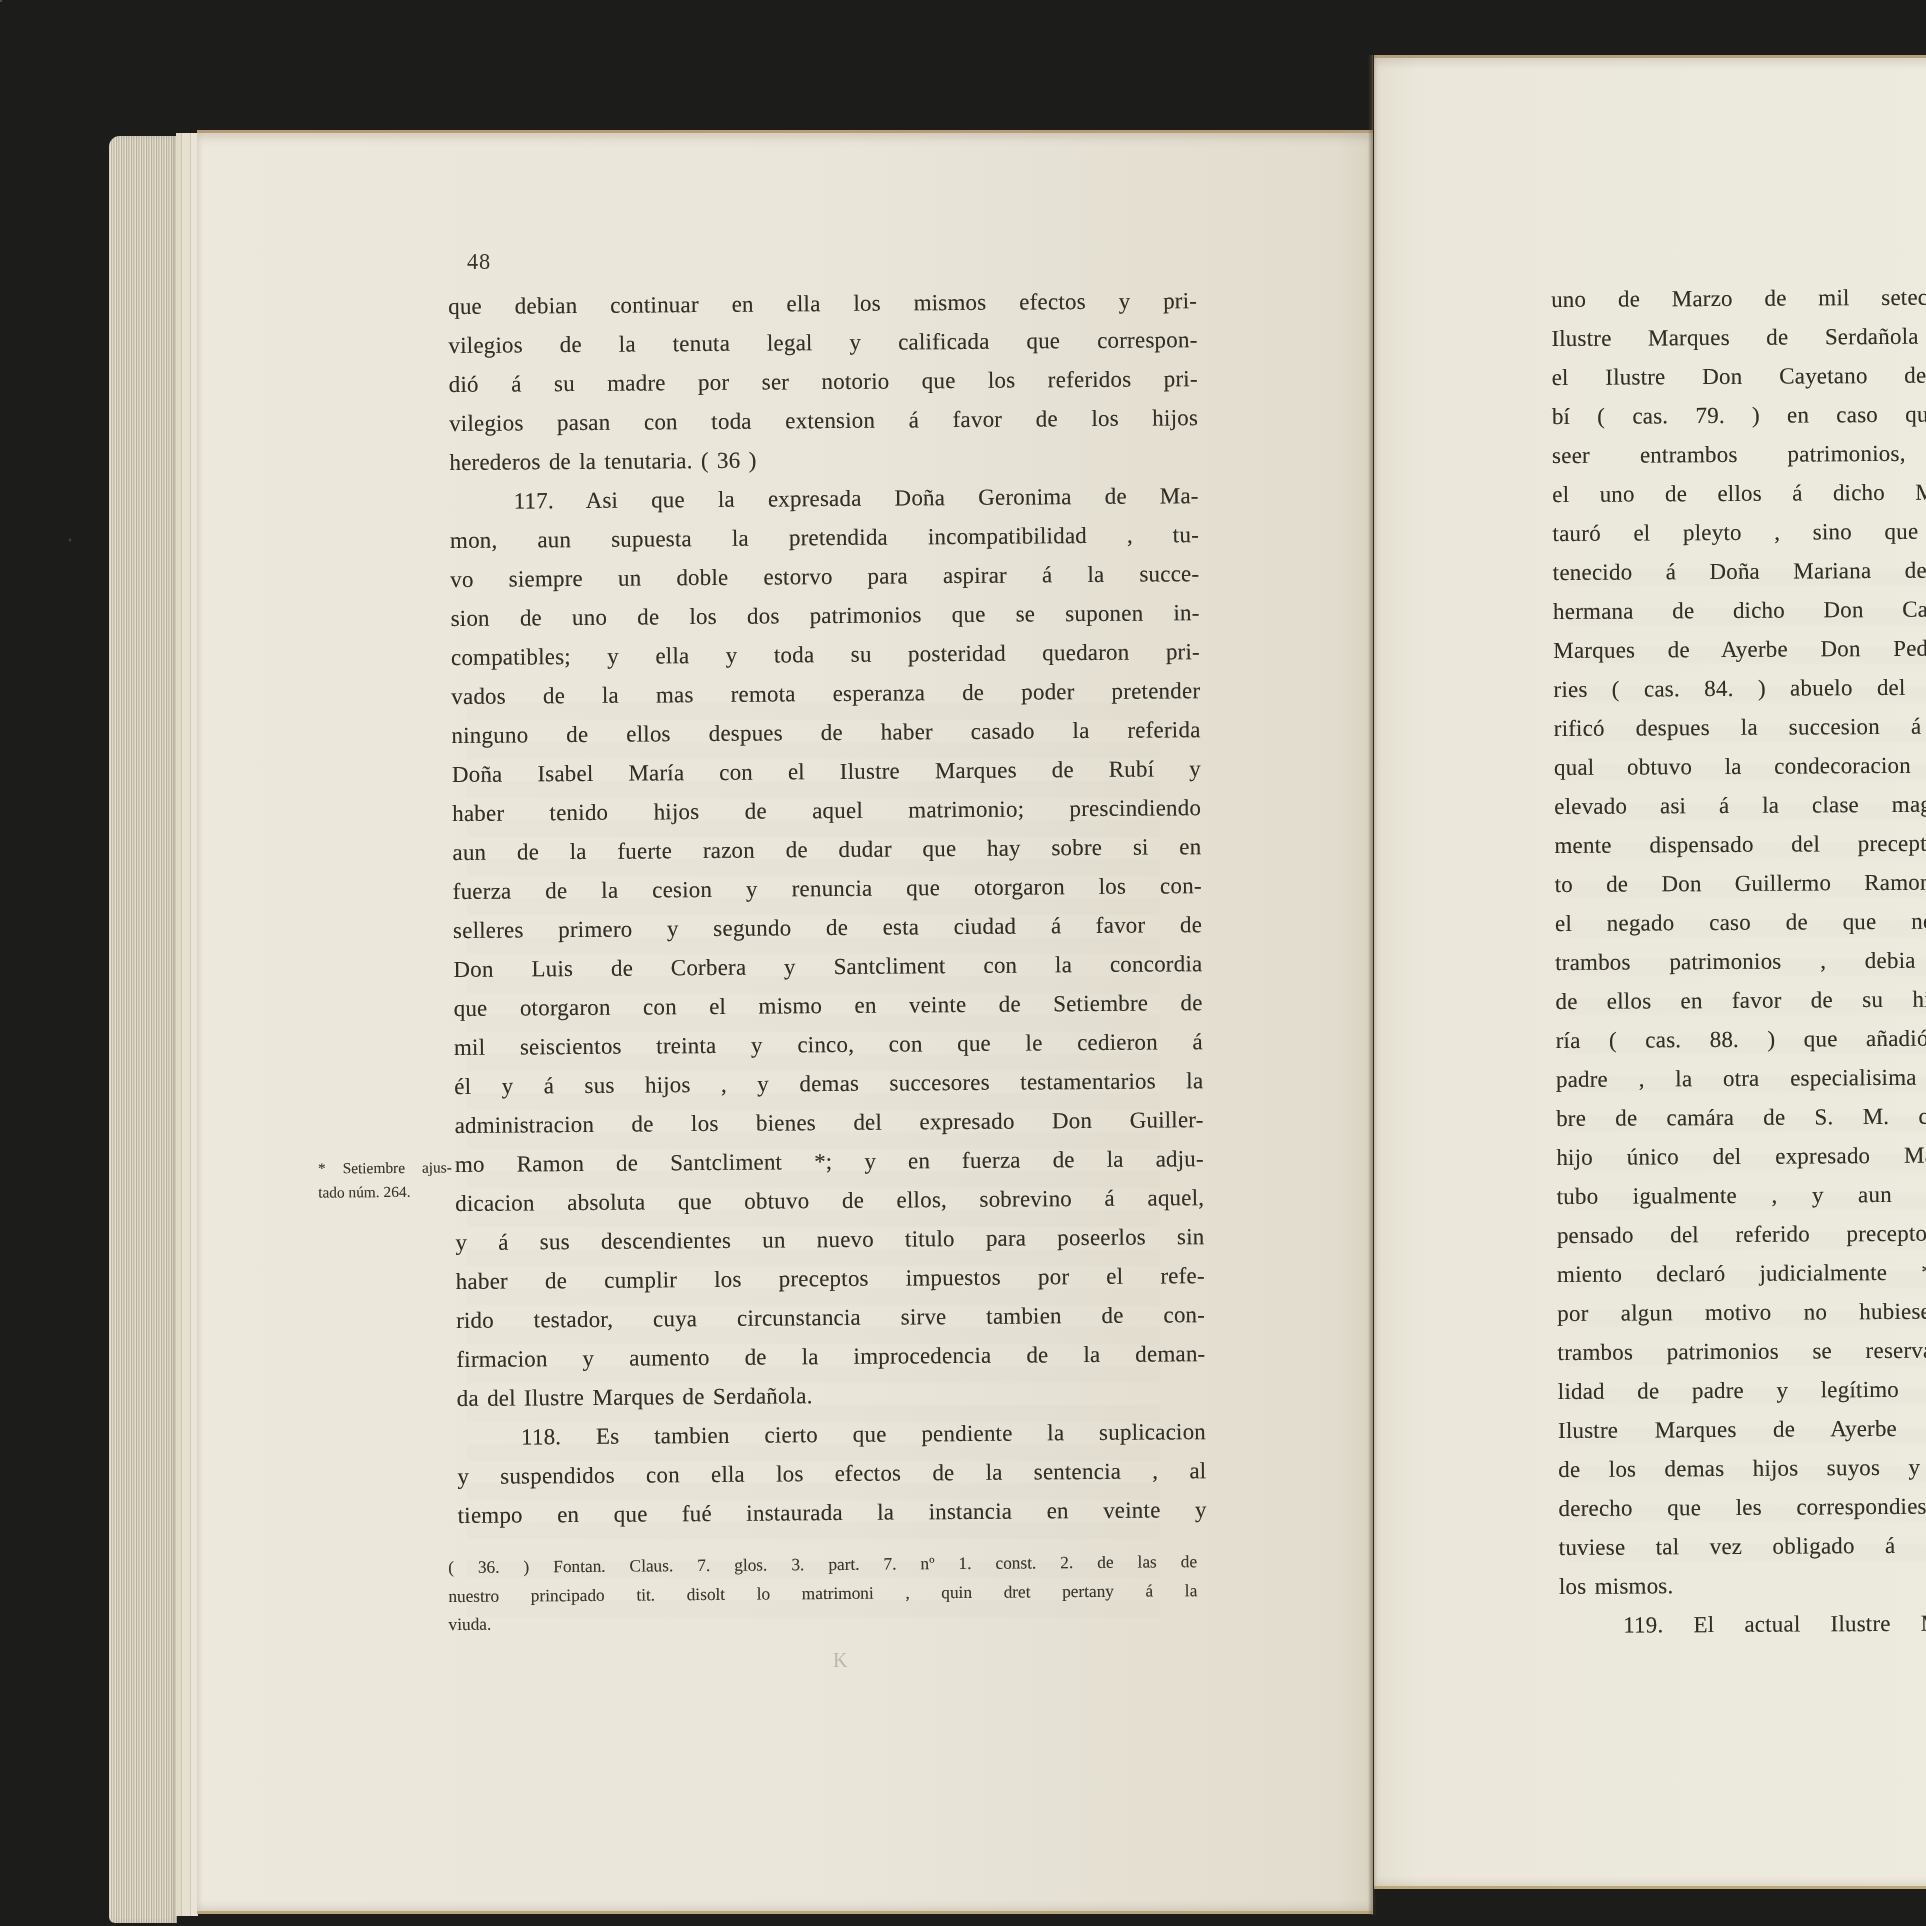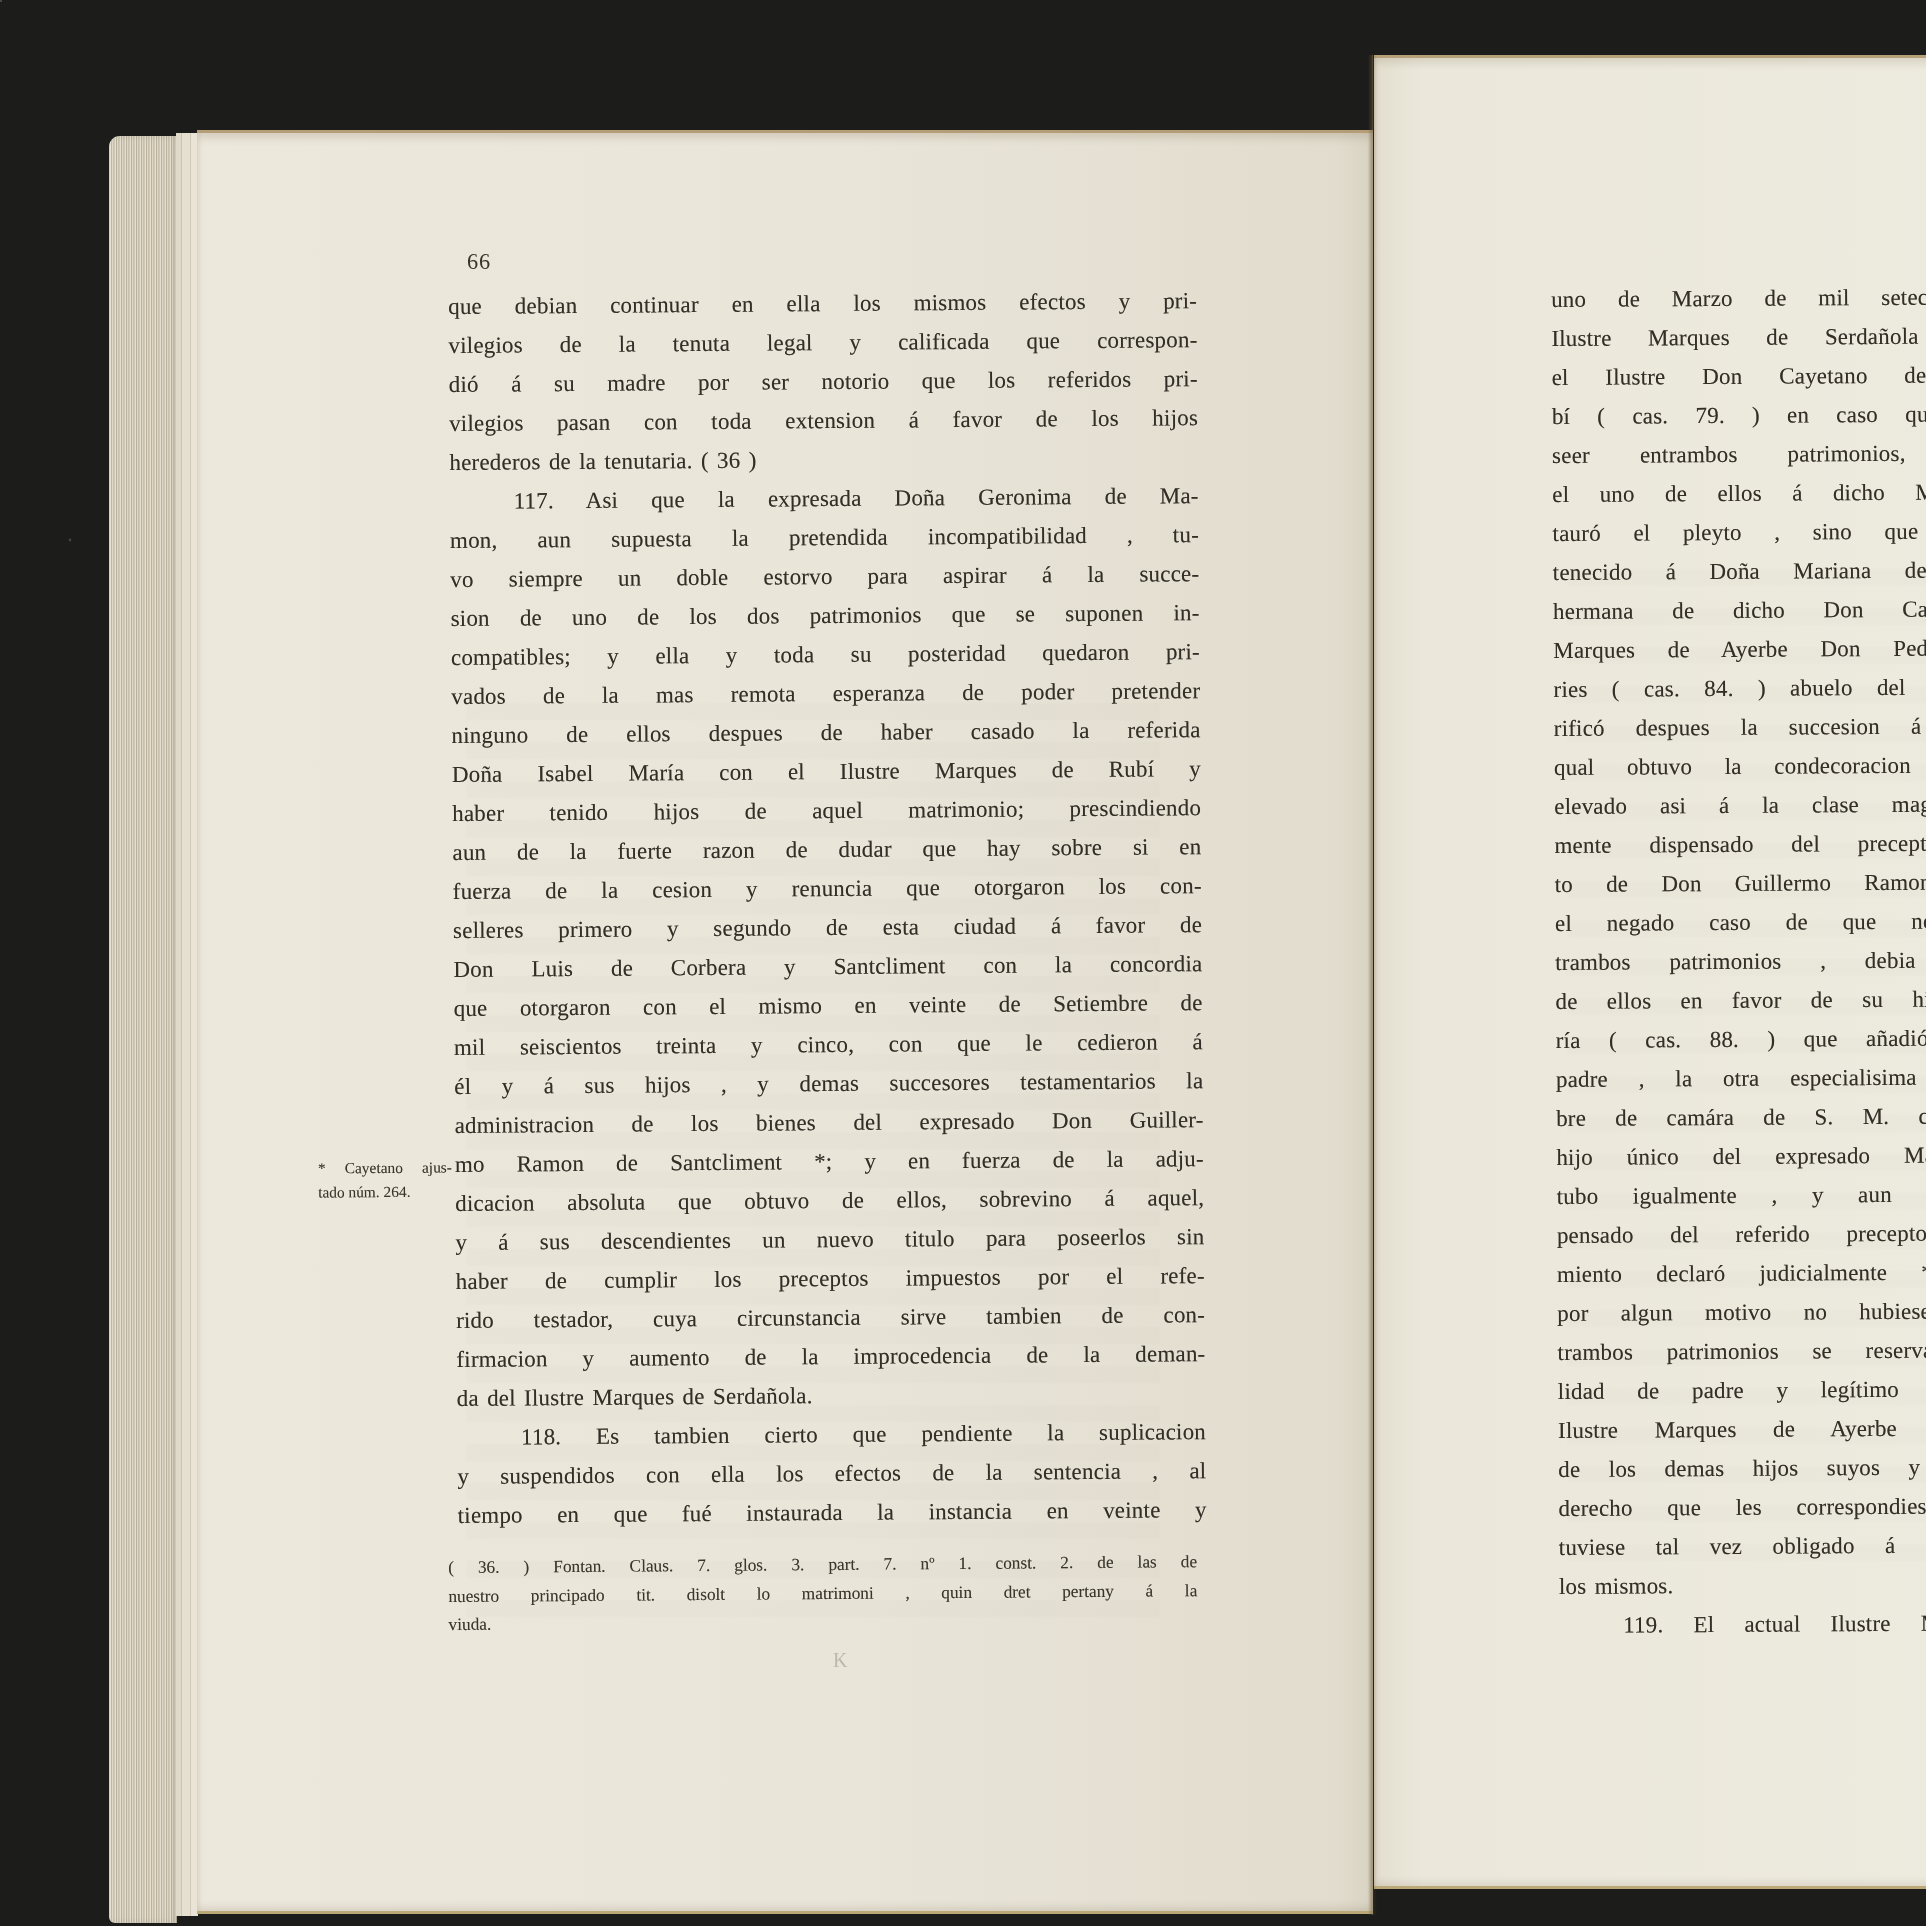--- a/index.html
+++ b/index.html
@@ -65,21 +65,21 @@
 <body>
 
 <div class="stage">
   <div class="speck"></div>
 
   <div class="stack-left"></div>
   <div class="underpages"></div>
 
   <div class="page page-left">
     <div class="bleed bleed-left"></div>
-    <div class="pagenum" style="left:270px;top:116px;">66</div>
+    <div class="pagenum" style="left:270px;top:116px;">48</div>
     <div class="textblock tb-main-left" id="left-lines">
         <div class="line">que debian continuar en ella los mismos efectos y pri-</div>
         <div class="line">vilegios de la tenuta legal y calificada que correspon-</div>
         <div class="line">dió á su madre por ser notorio que los referidos pri-</div>
         <div class="line">vilegios pasan con toda extension á favor de los hijos</div>
         <div class="line endline">herederos de la tenutaria. ( 36 )</div>
         <div class="line indent">117. Asi que la expresada Doña Geronima de Ma-</div>
         <div class="line">mon, aun supuesta la pretendida incompatibilidad , tu-</div>
         <div class="line">vo siempre un doble estorvo para aspirar á la succe-</div>
         <div class="line">sion de uno de los dos patrimonios que se suponen in-</div>
@@ -101,21 +101,21 @@
         <div class="line">y á sus descendientes un nuevo titulo para poseerlos sin</div>
         <div class="line">haber de cumplir los preceptos impuestos por el refe-</div>
         <div class="line">rido testador, cuya circunstancia sirve tambien de con-</div>
         <div class="line">firmacion y aumento de la improcedencia de la deman-</div>
         <div class="line endline">da del Ilustre Marques de Serdañola.</div>
         <div class="line indent">118. Es tambien cierto que pendiente la suplicacion</div>
         <div class="line">y suspendidos con ella los efectos de la sentencia , al</div>
         <div class="line">tiempo en que fué instaurada la instancia en veinte y</div>
       </div>
     <div class="marginnote mn-left" id="left-margin">
-        <div class="line">* Cayetano ajus-</div>
+        <div class="line">* Setiembre ajus-</div>
         <div class="line endline">tado núm. 264.</div>
       </div>
     <div class="footnote" id="left-footnote">
         <div class="line">( 36. )  Fontan. Claus. 7. glos. 3. part. 7. nº 1. const. 2. de las de</div>
         <div class="line">nuestro principado tit. disolt lo matrimoni , quin dret pertany á la</div>
         <div class="line endline">viuda.</div>
       </div>
     <div class="signature">K</div>
   </div>
 

